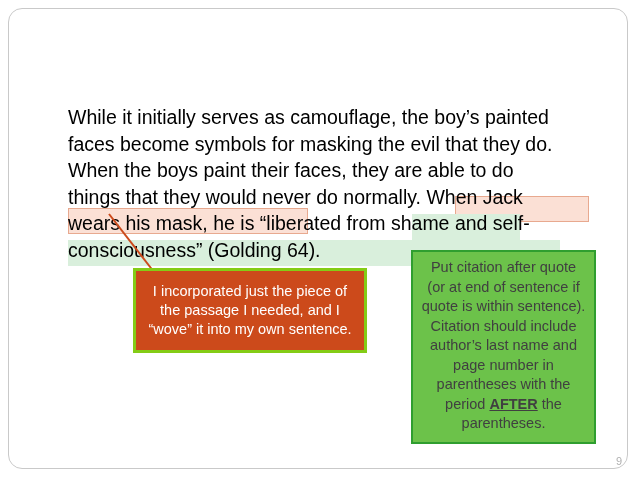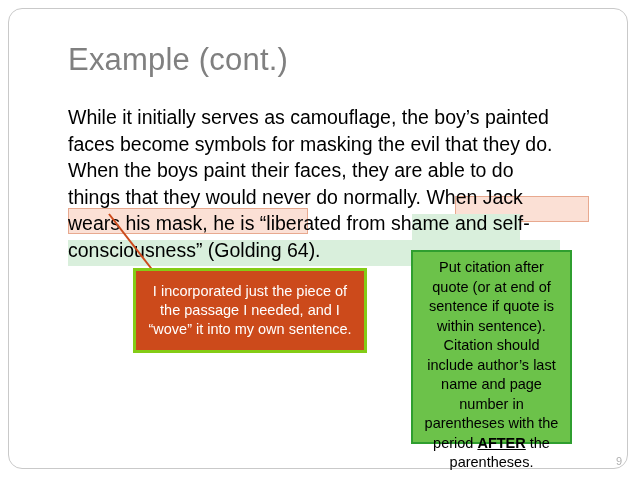--- a/index.html
+++ b/index.html
@@ -112,25 +112,25 @@
     top: 213px;
     width: 48px;
     height: 60px;
     pointer-events: none;
   }
   
   #callout-green {
     position: absolute;
     left: 411px;
     top: 250px;
-    width: 161px;
+    width: 185px;
     height: 194px;
     background: #6cc24a;
     border: 2px solid #2f9e2f;
-    color: #000000;
+    color: #404040;
     font-size: 14.5px;
     line-height: 19.5px;
     text-align: center;
     padding: 6px 8px;
     box-sizing: border-box;
     font-family: "Liberation Sans", sans-serif;
   }
   #callout-green u {
     text-decoration: underline;
     font-weight: bold;
@@ -149,21 +149,20 @@
 
 <div id="slide">
 
   <div id="frame"></div>
 
   <div class="hl-pink" id="hl-pink-1"></div>
   <div class="hl-pink" id="hl-pink-2"></div>
   <div class="hl-green" id="hl-green-1"></div>
   <div class="hl-green" id="hl-green-2"></div>
 
-  <div id="title">Example (cont.)</div>
 
   <div id="body-text">While it initially serves as camouflage, the boy’s painted faces become symbols for masking the evil that they do.  When the boys paint their faces, they are able to do things that they would never do normally.  When Jack wears his mask, he is “liberated from shame and self-consciousness” (Golding 64).</div>
 
   <svg id="orange-pointer" viewBox="0 0 48 60">
     <polyline points="1,1 46,59" fill="none" stroke="#cc4a1b" stroke-width="2"></polyline>
   </svg>
 
   <div id="callout-orange">
     <span>I incorporated just the piece of the passage I needed, and I “wove” it into my own sentence.</span>
   </div>

